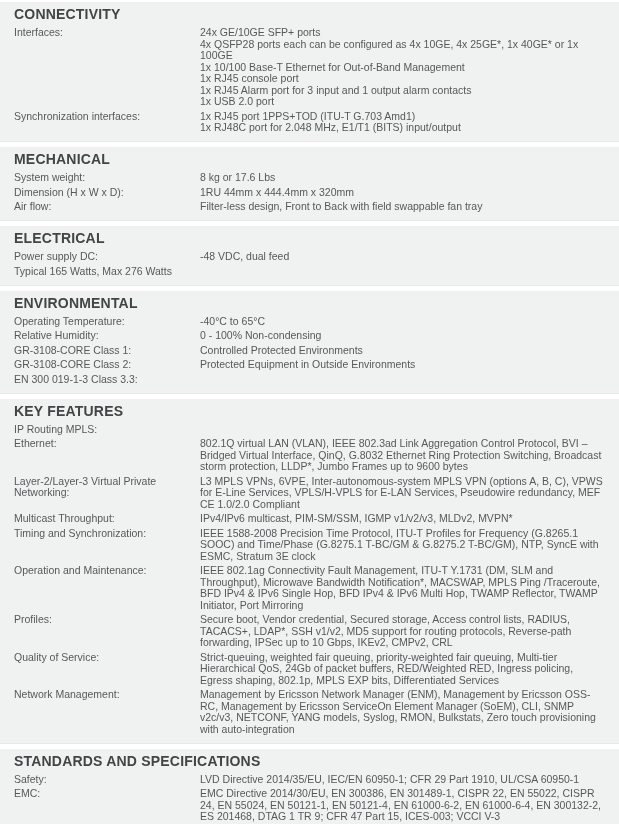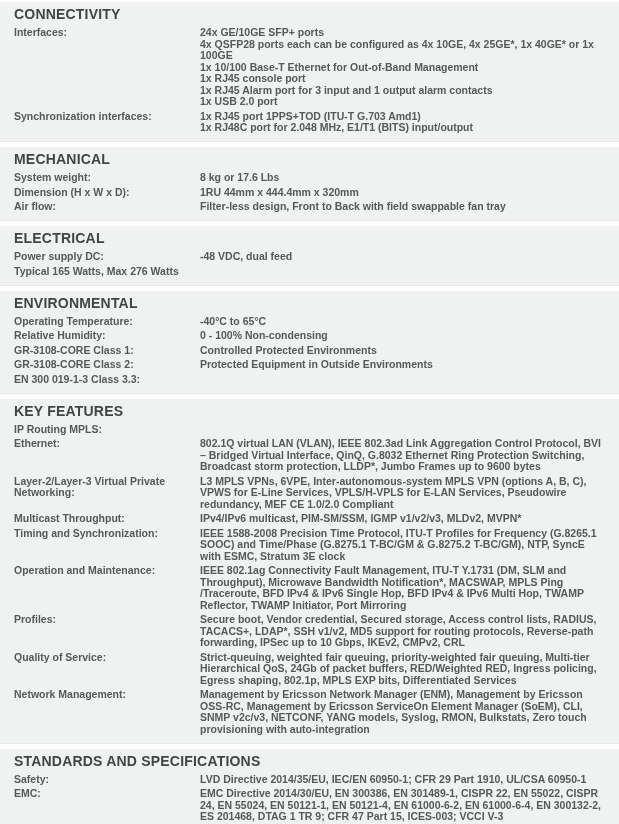--- a/index.html
+++ b/index.html
@@ -24,21 +24,21 @@
     margin-bottom: 5px;
     border-bottom: 1px solid #e6e9e8;
   }
   .section-title {
     font-size: 14px;
     font-weight: bold;
     color: var(--title-color);
     letter-spacing: 0.2px;
     padding: 3px 0 5px 0;
   }
-  .spec-row { display: flex; padding: 1.5px 0; font-weight: bold; }
+  .spec-row { display: flex; padding: 1.5px 0; }
   .row-label {
     flex: none;
     width: 186px;
     padding-right: 10px;
   }
   .row-value {
     flex: 1;
     white-space: pre-line;
   }
 </style>

